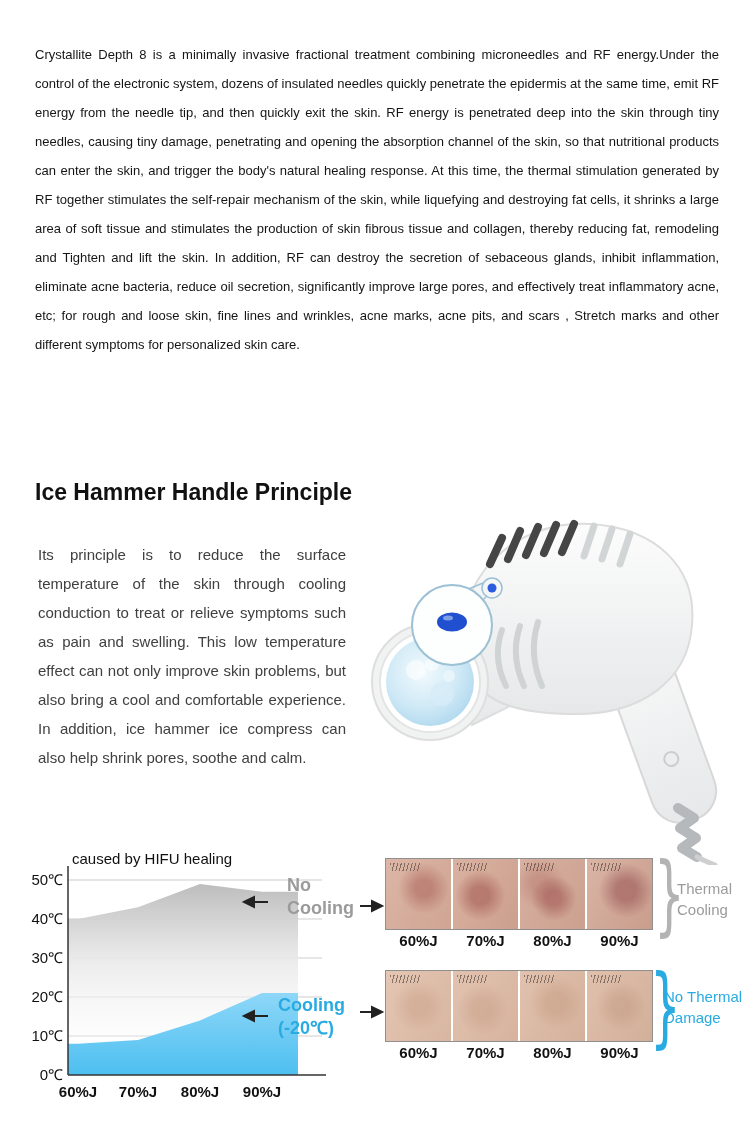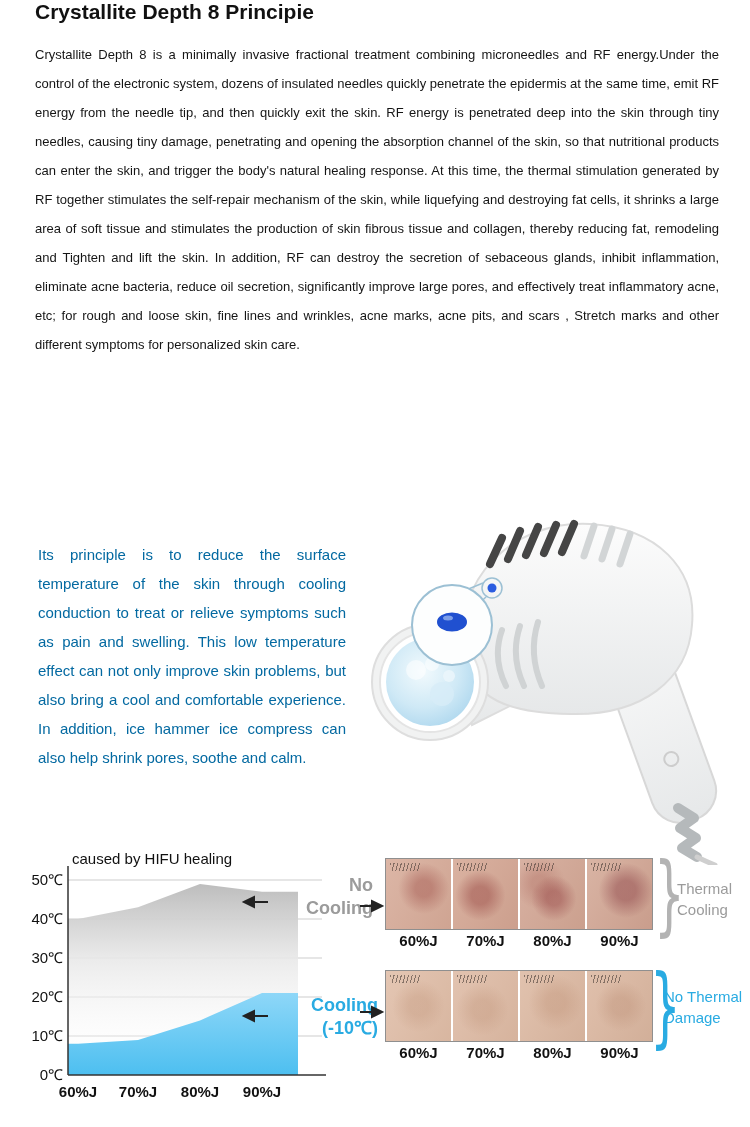--- a/index.html
+++ b/index.html
@@ -6,32 +6,32 @@
   html,body { background:#ffffff; }
   body { font-family:"Liberation Sans", sans-serif; color:#111; }
   .page { position:relative; width:750px; height:1127px; background:#fff; overflow:hidden; }
 
   
   .h1 { position:absolute; left:35px; top:0px; font-size:21px; font-weight:bold; color:#111; }
   .para1 { position:absolute; left:35px; top:40px; width:684px; font-size:13px; line-height:29px;
            text-align:justify; color:#151515; }
   .h2 { position:absolute; left:35px; top:479px; font-size:23px; font-weight:bold; color:#111; }
   .para2 { position:absolute; left:38px; top:540px; width:308px; font-size:15px; line-height:29px;
-           text-align:justify; color:#0369a1; }
+           text-align:justify; color:#404040; }
 
   
   .device { position:absolute; left:352px; top:470px; width:385px; height:395px; }
 
   
   .chart-annotation { position:absolute; left:72px; top:850px; font-size:15px; color:#111; }
   .chart-svg { position:absolute; left:30px; top:840px; }
   .ytick { font-size:15px; fill:#111; }
   .xtick { font-size:15px; fill:#111; font-weight:bold; }
 
-  .mid-label { position:absolute; text-align:right; font-weight:bold; font-size:18px; line-height:23px; }
+  .mid-label { position:absolute; text-align:left; font-weight:bold; font-size:18px; line-height:23px; }
   .mid-label.gray { left:287px; top:874px; width:86px; color:#9b9b9b; }
   .mid-label.blue { left:278px; top:994px; width:100px; color:#29abe2; }
 
   .arrows { position:absolute; left:0; top:840px; pointer-events:none; }
 
   
   .strip { position:absolute; left:385px; width:268px; height:72px; display:flex; gap:2px;
            background:#fff; border:1px solid #8f8f8f; }
   .strip-a { top:858px; }
   .strip-b { top:970px; }
@@ -58,23 +58,23 @@
   .brace-b { left:650px; top:970px; color:#29abe2; }
   .caption { position:absolute; font-size:15px; line-height:21px; }
   .caption-a { left:677px; top:878px; width:70px; color:#9b9b9b; }
   .caption-b { left:664px; top:986px; width:88px; color:#29abe2; }
 </style>
 </head>
 <body>
 
 <div class="page">
 
-  <h1 class="h1">Crystallite Depth 8 Principie</h1>
   <p class="para1">Crystallite Depth 8 is a minimally invasive fractional treatment combining microneedles and RF energy.Under the control of the electronic system, dozens of insulated needles quickly penetrate the epidermis at the same time, emit RF energy from the needle tip, and then quickly exit the skin. RF energy is penetrated deep into the skin through tiny needles, causing tiny damage, penetrating and opening the absorption channel of the skin, so that nutritional products can enter the skin, and trigger the body's natural healing response. At this time, the thermal stimulation generated by RF together stimulates the self-repair mechanism of the skin, while liquefying and destroying fat cells, it shrinks a large area of soft tissue and stimulates the production of skin fibrous tissue and collagen, thereby reducing fat, remodeling and Tighten and lift the skin. In addition, RF can destroy the secretion of sebaceous glands, inhibit inflammation, eliminate acne bacteria, reduce oil secretion, significantly improve large pores, and effectively treat inflammatory acne, etc; for rough and loose skin, fine lines and wrinkles, acne marks, acne pits, and scars , Stretch marks and other different symptoms for personalized skin care.</p>
 
+  <h2 class="h2">Ice Hammer Handle Principle</h2>
   <p class="para2">Its principle is to reduce the surface temperature of the skin through cooling conduction to treat or relieve symptoms such as pain and swelling. This low temperature effect can not only improve skin problems, but also bring a cool and comfortable experience. In addition, ice hammer ice compress can also help shrink pores, soothe and calm.</p>
 
   <svg class="device" viewBox="0 0 385 395">
     <defs>
       <radialGradient id="frost" cx="42%" cy="38%" r="75%">
         <stop offset="0%" stop-color="#f2fafd"></stop>
         <stop offset="55%" stop-color="#cfe9f6"></stop>
         <stop offset="100%" stop-color="#a6d3ec"></stop>
       </radialGradient>
       <linearGradient id="bodyg" x1="0" y1="0" x2="0" y2="1">
@@ -181,21 +181,21 @@
     <text class="xtick" x="170" y="257" text-anchor="middle">80%J</text>
     <text class="xtick" x="232" y="257" text-anchor="middle">90%J</text>
   </svg>
 
   <div class="mid-label gray">
     <div>No</div>
     <div>Cooling</div>
   </div>
   <div class="mid-label blue">
     <div>Cooling</div>
-    <div>(-10℃)</div>
+    <div>(-20℃)</div>
   </div>
 
   <svg class="arrows" width="750" height="287">
     <g stroke="#222" stroke-width="2" fill="#222">
       <line x1="268" y1="62" x2="252" y2="62"></line>
       <polygon points="244,62 254,57 254,67"></polygon>
       <line x1="360" y1="66" x2="374" y2="66"></line>
       <polygon points="382,66 372,61 372,71"></polygon>
       <line x1="268" y1="176" x2="252" y2="176"></line>
       <polygon points="244,176 254,171 254,181"></polygon>

